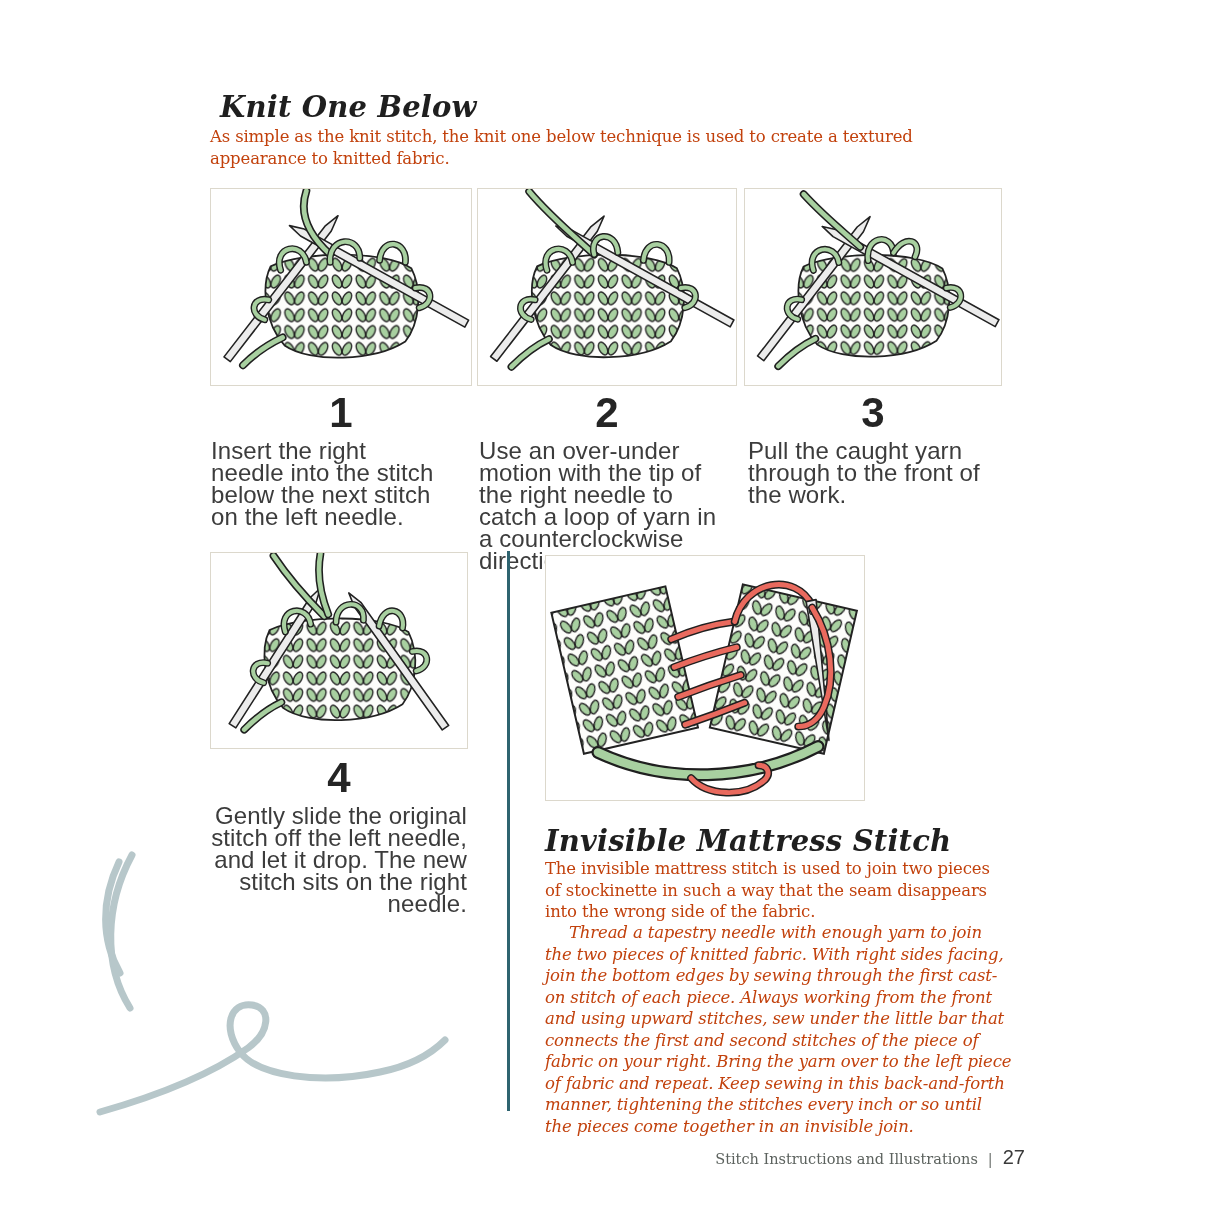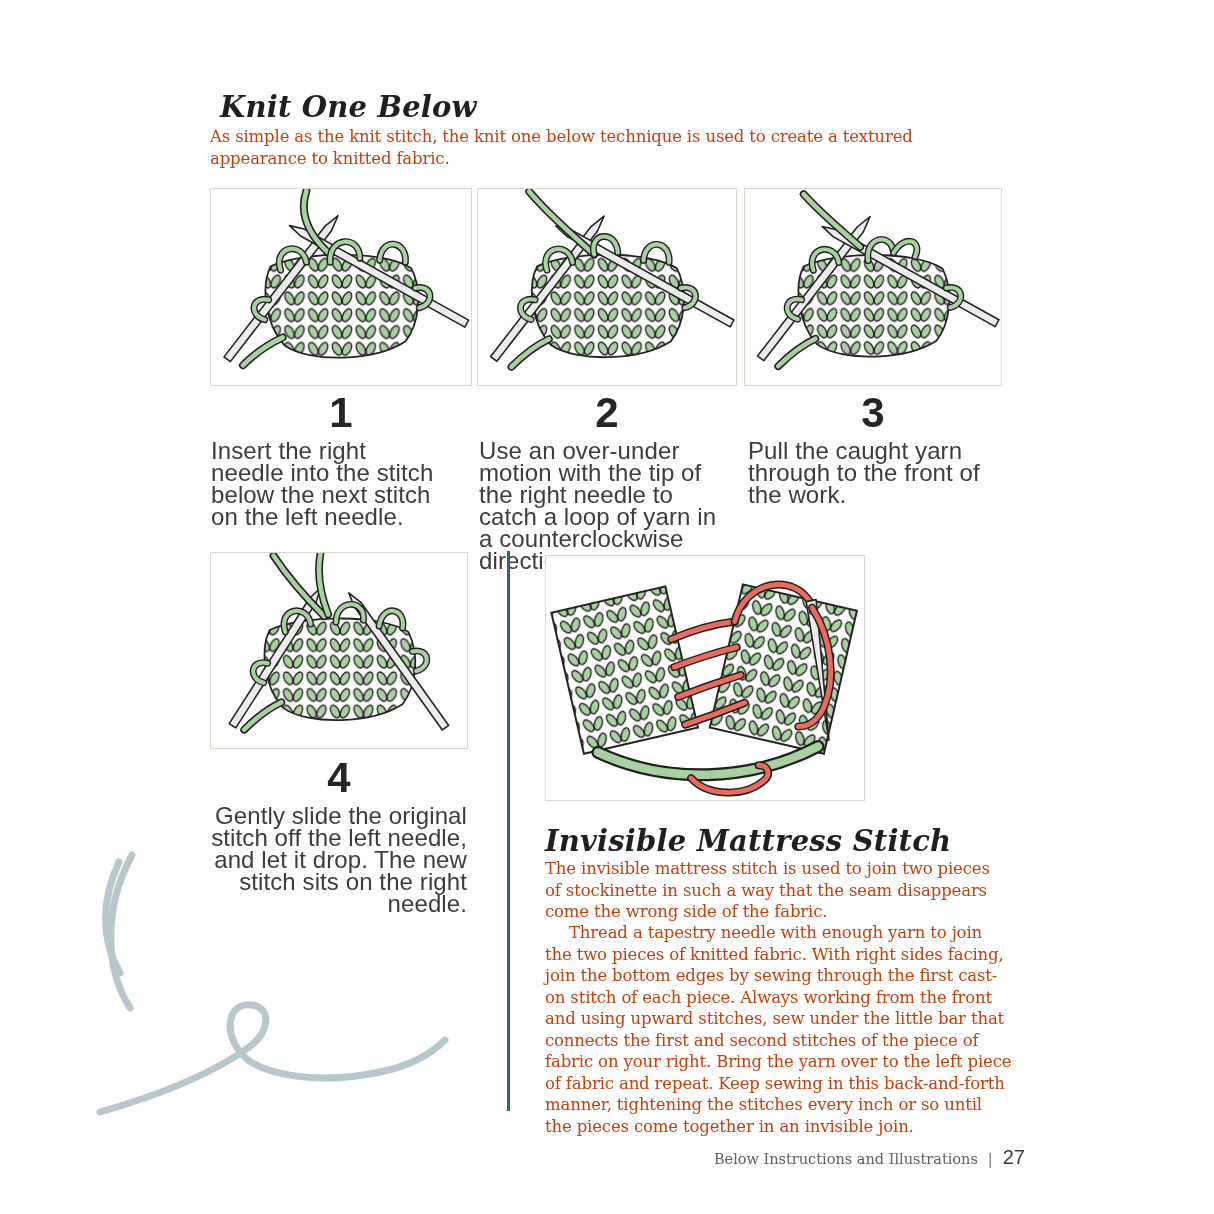--- a/index.html
+++ b/index.html
@@ -4,21 +4,21 @@
 <style>
   html,body{margin:0;padding:0;background:#ffffff;}
   .page{position:relative;width:1214px;height:1214px;background:#ffffff;overflow:hidden;
         font-family:"Liberation Sans","DejaVu Sans",sans-serif;}
   .abs{position:absolute;}
   .serif{font-family:"DejaVu Serif","Liberation Serif",serif;}
   .sans{font-family:"Liberation Sans","DejaVu Sans",sans-serif;}
 
   .sec-title{font-style:italic;font-weight:700;font-size:29px;color:#1f1f1f;letter-spacing:.2px;}
   .body-serif{font-size:16.5px;line-height:21.5px;color:#c2410c;letter-spacing:-0.15px;}
-  .indent-first{text-indent:24px;}
+  .indent-first{text-indent:24px;font-style:italic;}
 
   .panel{border:1px solid #dcd8cc;background:#fff;box-sizing:border-box;}
   .step-num{font-weight:700;font-size:42px;color:#252525;text-align:center;line-height:1;}
   .step-cap{font-size:24px;line-height:22px;color:#3c3c3c;letter-spacing:.1px;}
 
   .divider{width:3px;background:#2f6470;}
 
   .footer{text-align:right;font-size:14.5px;color:#5c625e;}
   .footer .sep{margin:0 10px;color:#6a6f6b;}
   .footer .pnum{font-family:"Liberation Sans","DejaVu Sans",sans-serif;font-size:20px;color:#3a3a3a;}
@@ -171,26 +171,26 @@
       <polygon class="needle" points="262,46 272,44 285,186"></polygon>
       <ellipse cx="267.5" cy="54" rx="2.4" ry="5" fill="#ffffff" stroke="#222" stroke-width="1.2"></ellipse>
       <path class="yrb" stroke-width="8" d="M 268,52 C 288,84 292,124 280,152 C 274,166 264,172 254,172"></path>
       <path class="yr" stroke-width="5" d="M 268,52 C 288,84 292,124 280,152 C 274,166 264,172 254,172"></path>
       <path class="yrb" stroke-width="8" d="M 146,224 C 162,242 200,244 220,226 C 227,219 223,211 214,211"></path>
       <path class="yr" stroke-width="5" d="M 146,224 C 162,242 200,244 220,226 C 227,219 223,211 214,211"></path>
     </svg>
   </div>
 
   <div class="abs serif sec-title" style="left:545px;top:824px;text-align:center;">Invisible Mattress Stitch</div>
-  <div class="abs serif body-serif" style="left:545px;top:858px;width:464px;">The invisible mattress stitch is used to join two pieces of stockinette in such a way that the seam disappears come the wrong side of the fabric.</div>
+  <div class="abs serif body-serif" style="left:545px;top:858px;width:464px;">The invisible mattress stitch is used to join two pieces of stockinette in such a way that the seam disappears into the wrong side of the fabric.</div>
   <div class="abs serif body-serif indent-first" style="left:545px;top:922px;width:468px;">Thread a tapestry needle with enough yarn to join the two pieces of knitted fabric. With right sides facing, join the bottom edges by sewing through the first cast-on stitch of each piece. Always working from the front and using upward stitches, sew under the little bar that connects the first and second stitches of the piece of fabric on your right. Bring the yarn over to the left piece of fabric and repeat. Keep sewing in this back-and-forth manner, tightening the stitches every inch or so until the pieces come together in an invisible join.</div>
 
   <svg class="abs" style="left:85px;top:845px;" width="400" height="290" viewBox="0 0 400 290">
     <path class="squiggle" d="M 47,10 C 20,60 18,120 45,163"></path>
     <path class="squiggle" d="M 34,17 C 16,55 16,95 35,128"></path>
     <path class="squiggle" d="M 15,267 C 75,250 125,230 163,203 C 185,187 187,163 167,160 C 145,157 137,183 155,207 C 173,231 235,240 295,227 C 325,221 345,210 360,195"></path>
   </svg>
 
   <div class="abs footer serif" style="left:600px;top:1146px;width:425px;">
-    <span>Below Instructions and Illustrations</span><span class="sep">|</span><span class="pnum">27</span>
+    <span>Stitch Instructions and Illustrations</span><span class="sep">|</span><span class="pnum">27</span>
   </div>
 
 </div>
 
 </body></html>

